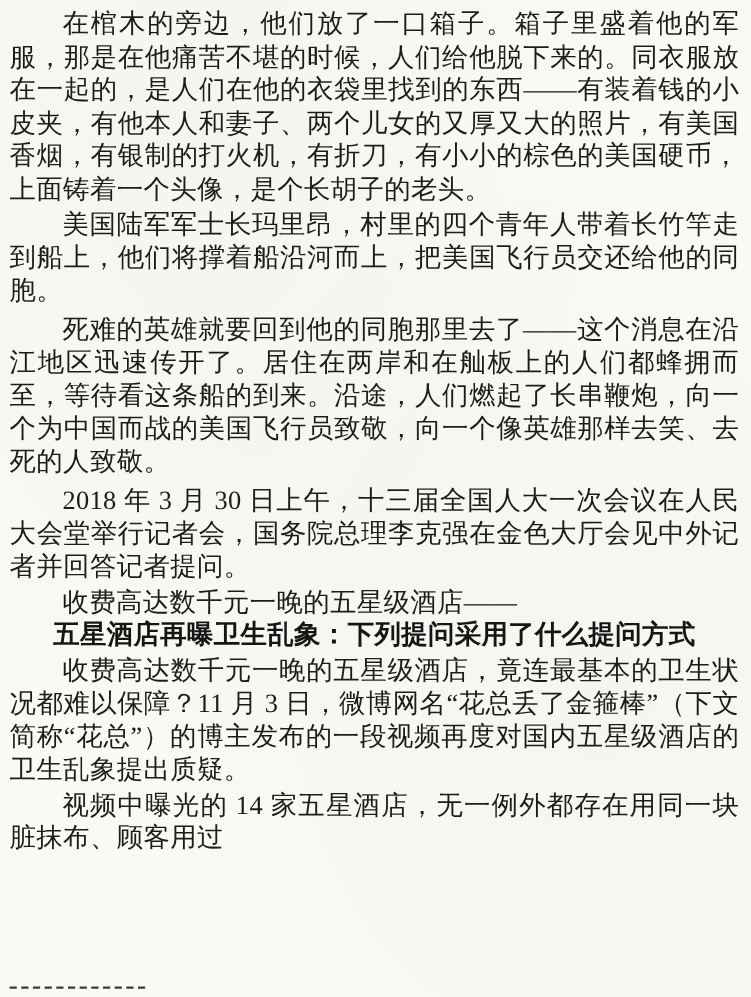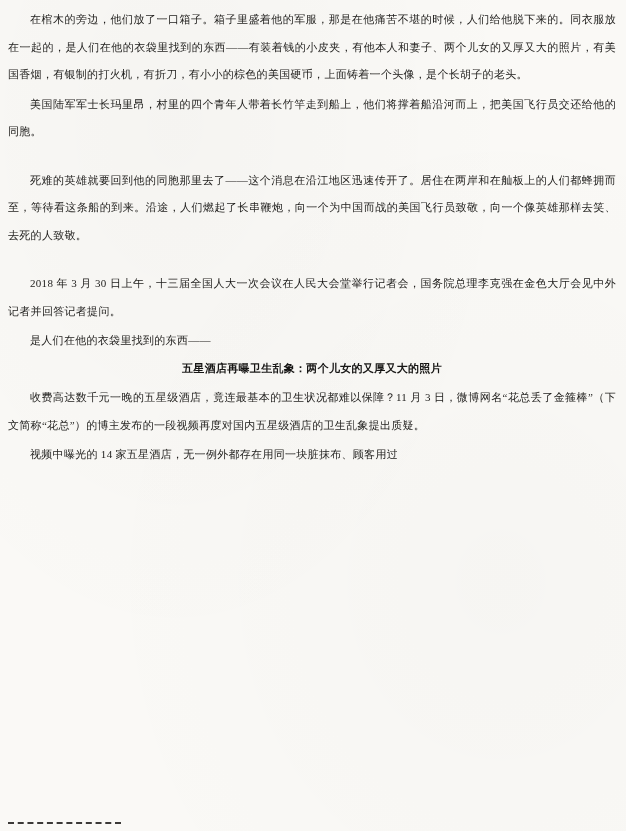--- a/index.html
+++ b/index.html
@@ -13,33 +13,33 @@
     width: 626px;
     height: 831px;
     margin: 0;
     overflow: hidden;
     background:
       radial-gradient(ellipse at 28% 15%, rgba(0,0,0,0.018), transparent 55%),
       radial-gradient(ellipse at 80% 70%, rgba(0,0,0,0.015), transparent 60%),
       #faf9f6;
     color: #1d1c1a;
     font-family: "Liberation Serif", "DejaVu Serif", serif;
-    font-size: 11px;
+    font-size: 22px;
     line-height: 27.5px;
     padding: 6px 10px 0 8px;
   }
   .para {
     margin: 0;
     text-align: justify;
     text-indent: 2em;
     letter-spacing: 0.3px;
     word-break: break-all;
   }
   .gap-xs { margin-top: 2px; }
-  .gap-sm { margin-top: 21px; }
+  .gap-sm { margin-top: 5px; }
   .gap-md { margin-top: 9px; }
   .section-heading {
     margin: 0;
     font-weight: bold;
     text-indent: 0;
     text-align: justify;
     letter-spacing: 0.3px;
     word-break: break-all;
     color: #161514;
   }
@@ -68,25 +68,25 @@
   <p class="para">在棺木的旁边，他们放了一口箱子。箱子里盛着他的军服，那是在他痛苦不堪的时候，人们给他脱下来的。同衣服放在一起的，是人们在他的衣袋里找到的东西——有装着钱的小皮夹，有他本人和妻子、两个儿女的又厚又大的照片，有美国香烟，有银制的打火机，有折刀，有小小的棕色的美国硬币，上面铸着一个头像，是个长胡子的老头。</p>
 
   <p class="para gap-xs">美国陆军军士长玛里昂，村里的四个青年人带着长竹竿走到船上，他们将撑着船沿河而上，把美国飞行员交还给他的同胞。</p>
 
   <p class="para gap-sm">死难的英雄就要回到他的同胞那里去了——这个消息在沿江地区迅速传开了。居住在两岸和在舢板上的人们都蜂拥而至，等待看这条船的到来。沿途，人们燃起了长串鞭炮，向一个为中国而战的美国飞行员致敬，向一个像英雄那样去笑、去死的人致敬。</p>
 
 
 
   <p class="para gap-sm">2018 年 3 月 30 日上午，十三届全国人大一次会议在人民大会堂举行记者会，国务院总理李克强在金色大厅会见中外记者并回答记者提问。</p>
 
-  <p class="para gap-xs">是人们在他的衣袋里找到的东西——</p>
+  <p class="para gap-xs">收费高达数千元一晚的五星级酒店——</p>
 
 
 
-  <p class="news-headline gap-xs">五星酒店再曝卫生乱象：两个儿女的又厚又大的照片</p>
+  <p class="news-headline gap-xs">五星酒店再曝卫生乱象：下列提问采用了什么提问方式</p>
 
   <p class="para gap-xs">收费高达数千元一晚的五星级酒店，竟连最基本的卫生状况都难以保障？11 月 3 日，微博网名“花总丢了金箍棒”（下文简称“花总”）的博主发布的一段视频再度对国内五星级酒店的卫生乱象提出质疑。</p>
 
   <p class="para gap-xs">视频中曝光的 14 家五星酒店，无一例外都存在用同一块脏抹布、顾客用过</p>
 
   <div class="footnote-divider"></div>
 
 </div>
 
 </body></html>

